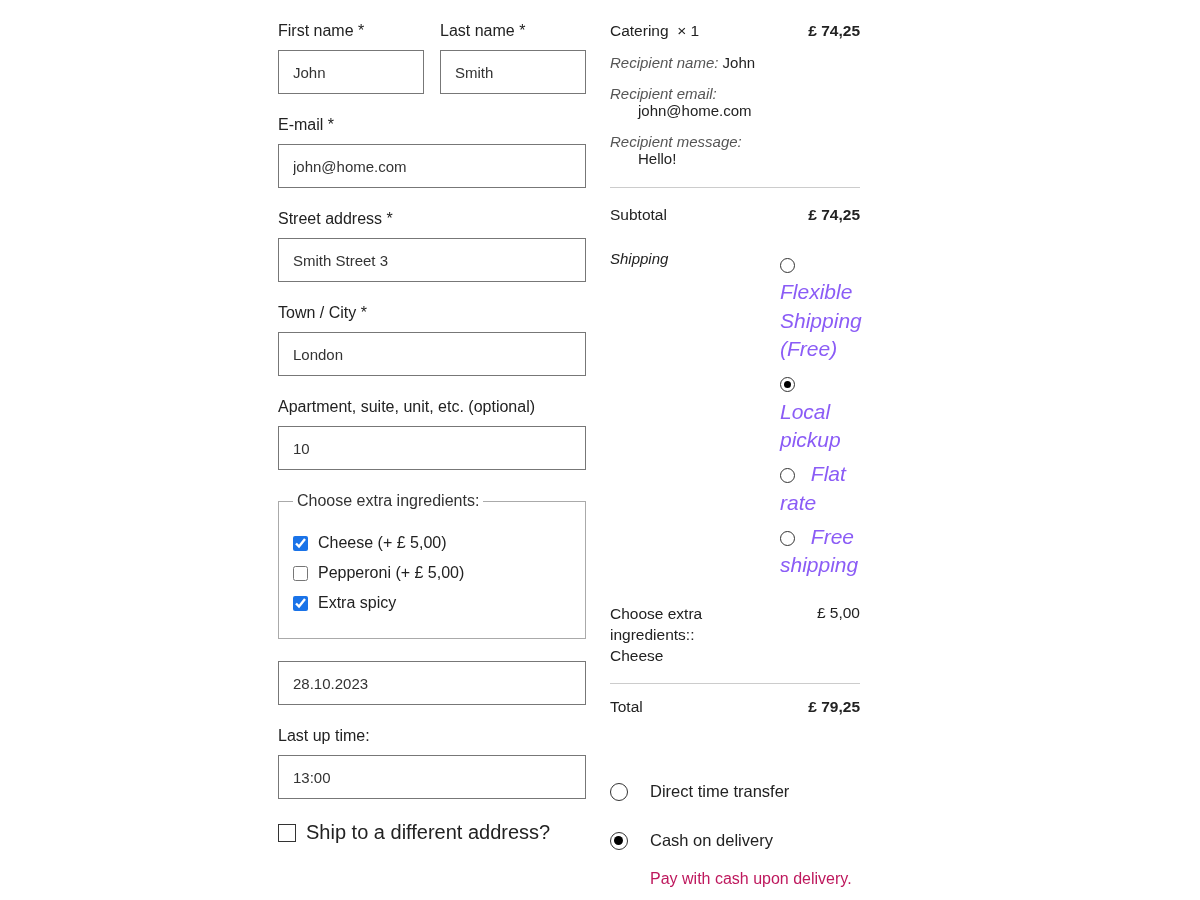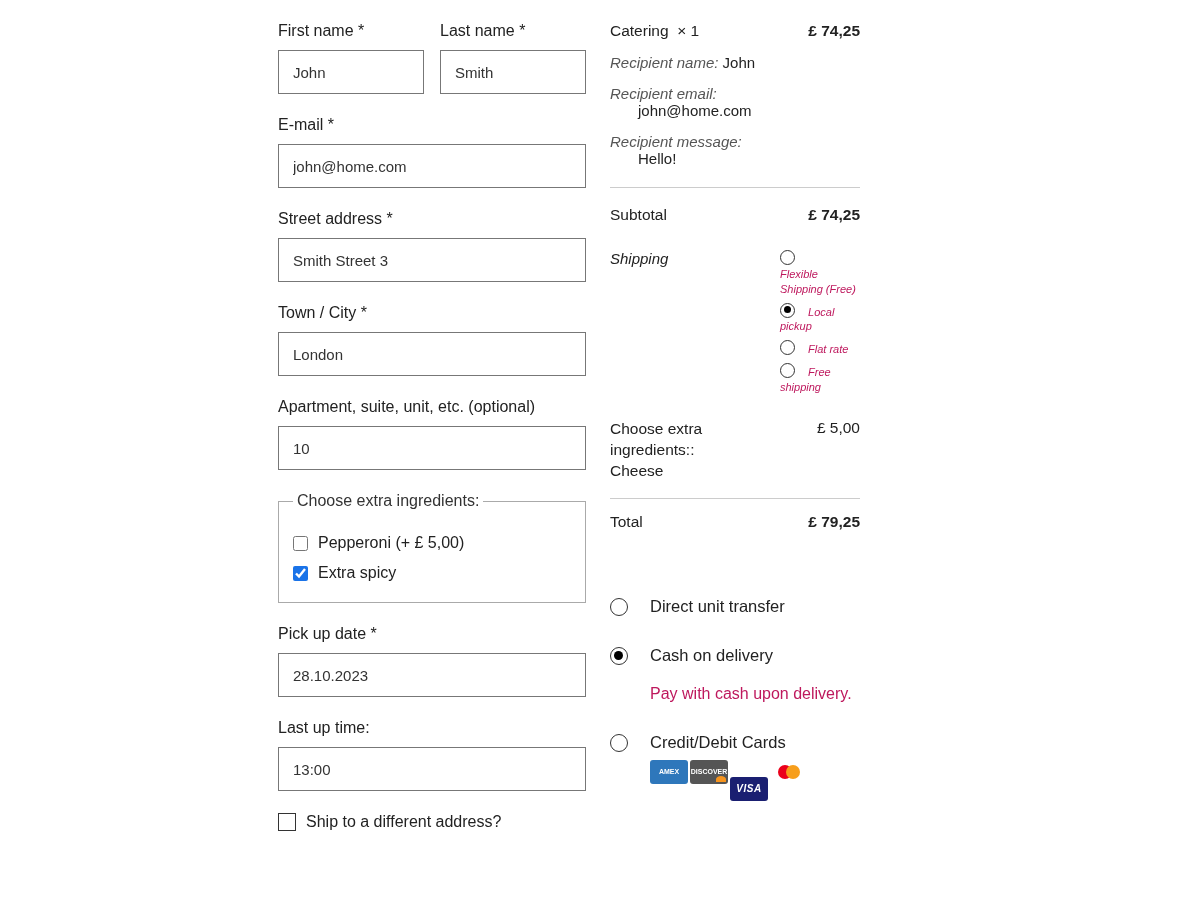--- a/index.html
+++ b/index.html
@@ -36,21 +36,21 @@
       padding: 0 14px;
       font-size: 15px;
       font-family: inherit;
       color: #333;
       outline: none;
       background: #fff;
     }
 
     fieldset.extras {
       border: 1px solid #aaa;
-      padding: 14px 14px 18px;
+      padding: 14px 14px 24px;
       margin-bottom: 22px;
     }
     fieldset.extras legend {
       padding: 0 4px;
       font-size: 16px;
       color: #333;
     }
     .extra-opt {
       display: flex;
       align-items: center;
@@ -60,41 +60,41 @@
     }
     .extra-opt input[type="checkbox"] {
       width: 15px; height: 15px;
       accent-color: #1a73e8;
     }
 
     .ship-diff {
       display: flex;
       align-items: center;
       gap: 10px;
-      font-size: 16px;
+      font-size: 20px;
       margin-top: 6px;
     }
     .ship-diff .cbox {
       width: 18px; height: 18px;
       border: 1.5px solid #333;
       display: inline-block;
     }
 
     
     .line { display: flex; justify-content: space-between; align-items: flex-start; font-size: 15.5px; }
     .bold { font-weight: 700; }
     .italic { font-style: italic; color: #555; }
     .indent { padding-left: 28px; }
     .sp14 { margin-top: 14px; }
 
     hr.sep { border: none; border-top: 1px solid #ccc; margin: 20px 0 18px; }
     hr.sep2 { border: none; border-top: 1px solid #ccc; margin: 16px 0 14px; }
 
     .ship-section { display: flex; justify-content: space-between; align-items: flex-start; font-style: italic; }
-    .ship-opts { width: 80px; font-size: 11px; line-height: 1.35; color: #be185d; }
+    .ship-opts { width: 80px; font-size: 21px; line-height: 1.35; color: #8b5cf6; }
     .ship-opt { margin-bottom: 6px; }
     .radio {
       display: inline-block;
       width: 15px; height: 15px;
       border: 1.5px solid #333;
       border-radius: 50%;
       vertical-align: -2px;
       margin-right: 10px;
       position: relative;
     }
@@ -177,31 +177,34 @@
     </div>
 
     <div class="fgroup">
       <span class="label">Apartment, suite, unit, etc. (optional)</span>
       <input type="text" value="10" style="">
     </div>
 
     <fieldset class="extras">
       <legend>Choose extra ingredients:</legend>
       <label class="extra-opt">
+        <input type="checkbox" checked="" style="">
+        <span>Cheese (+ £ 5,00)</span>
+      </label>
+      <label class="extra-opt">
         <input type="checkbox" style="">
         <span>Pepperoni (+ £ 5,00)</span>
       </label>
       <label class="extra-opt">
         <input type="checkbox" checked="" style="">
         <span>Extra spicy</span>
       </label>
     </fieldset>
 
     <div class="fgroup">
-      <span class="label"><span>Pick up date</span><span class="req"></span></span>
       <input type="text" value="28.10.2023" style="">
     </div>
 
     <div class="fgroup">
       <span class="label">Last up time:</span>
       <input type="text" value="13:00" style="">
     </div>
 
     <label class="ship-diff">
       <span class="cbox"></span>
@@ -245,21 +248,21 @@
     <hr class="sep2">
 
     <div class="total-row">
       <span>Total</span>
       <span class="bold">£ 79,25</span>
     </div>
 
     <div class="pay">
       <div class="pay-opt">
         <span class="radio2"></span>
-        <span class="plabel">Direct unit transfer</span>
+        <span class="plabel">Direct time transfer</span>
       </div>
       <div class="pay-opt">
         <span class="radio2 sel"></span>
         <div>
           <div class="plabel">Cash on delivery</div>
           <div class="pdesc">Pay with cash upon delivery.</div>
         </div>
       </div>
       <div class="pay-opt" style="margin-bottom:0">
         <span class="radio2"></span>

